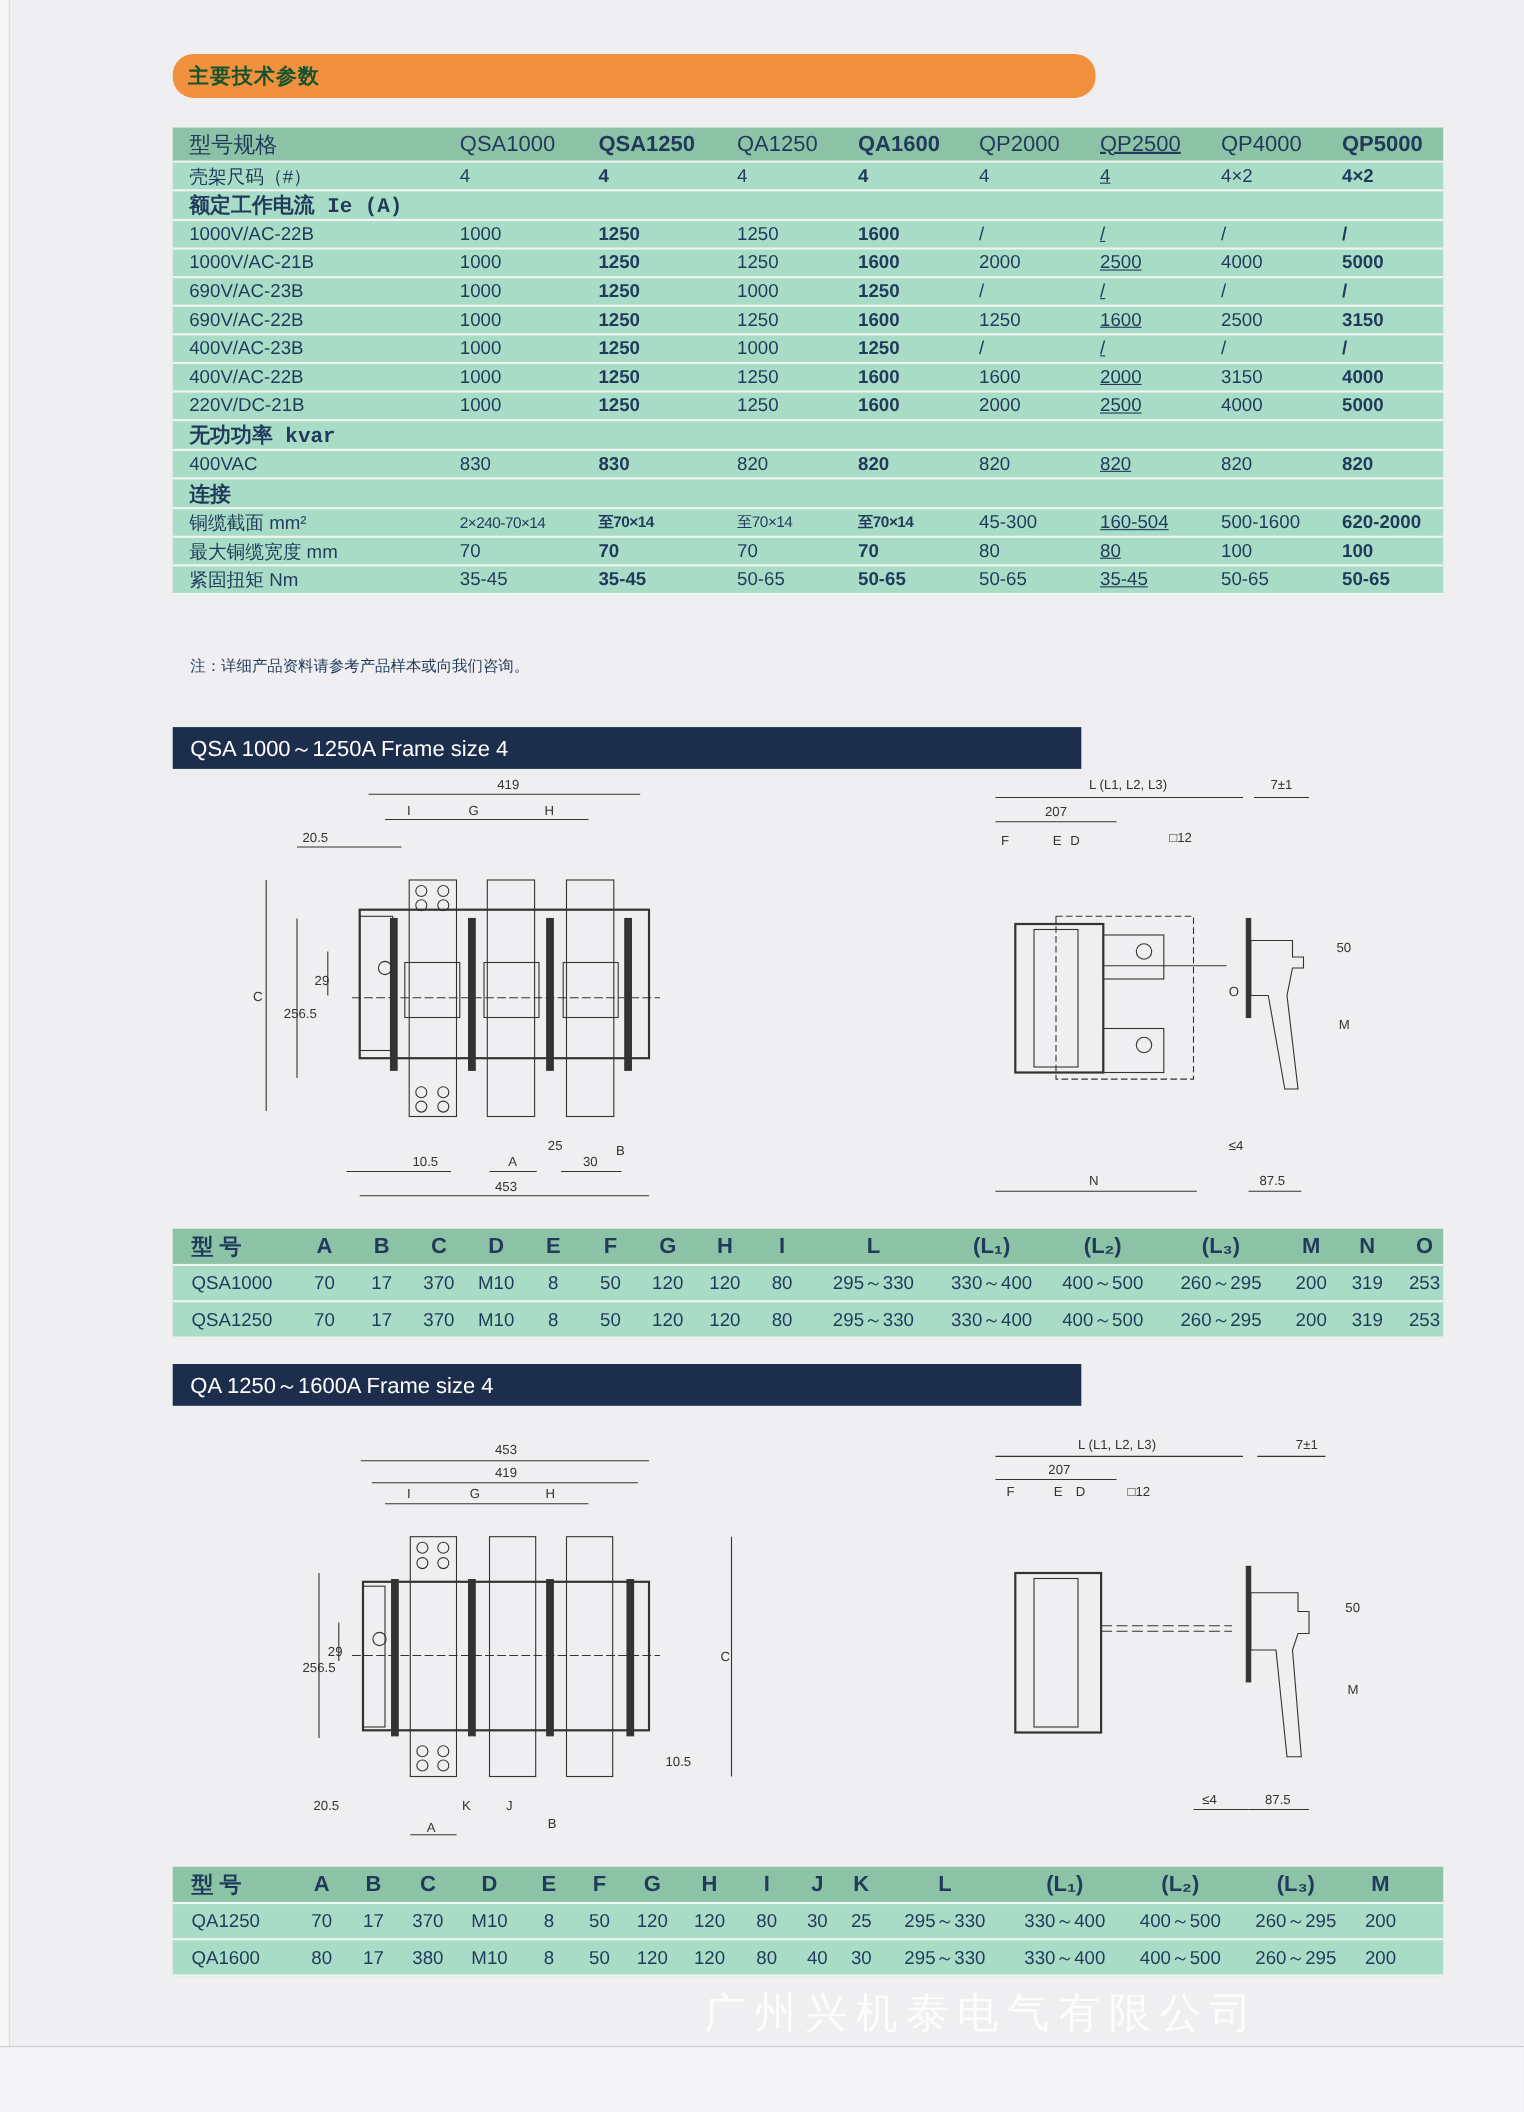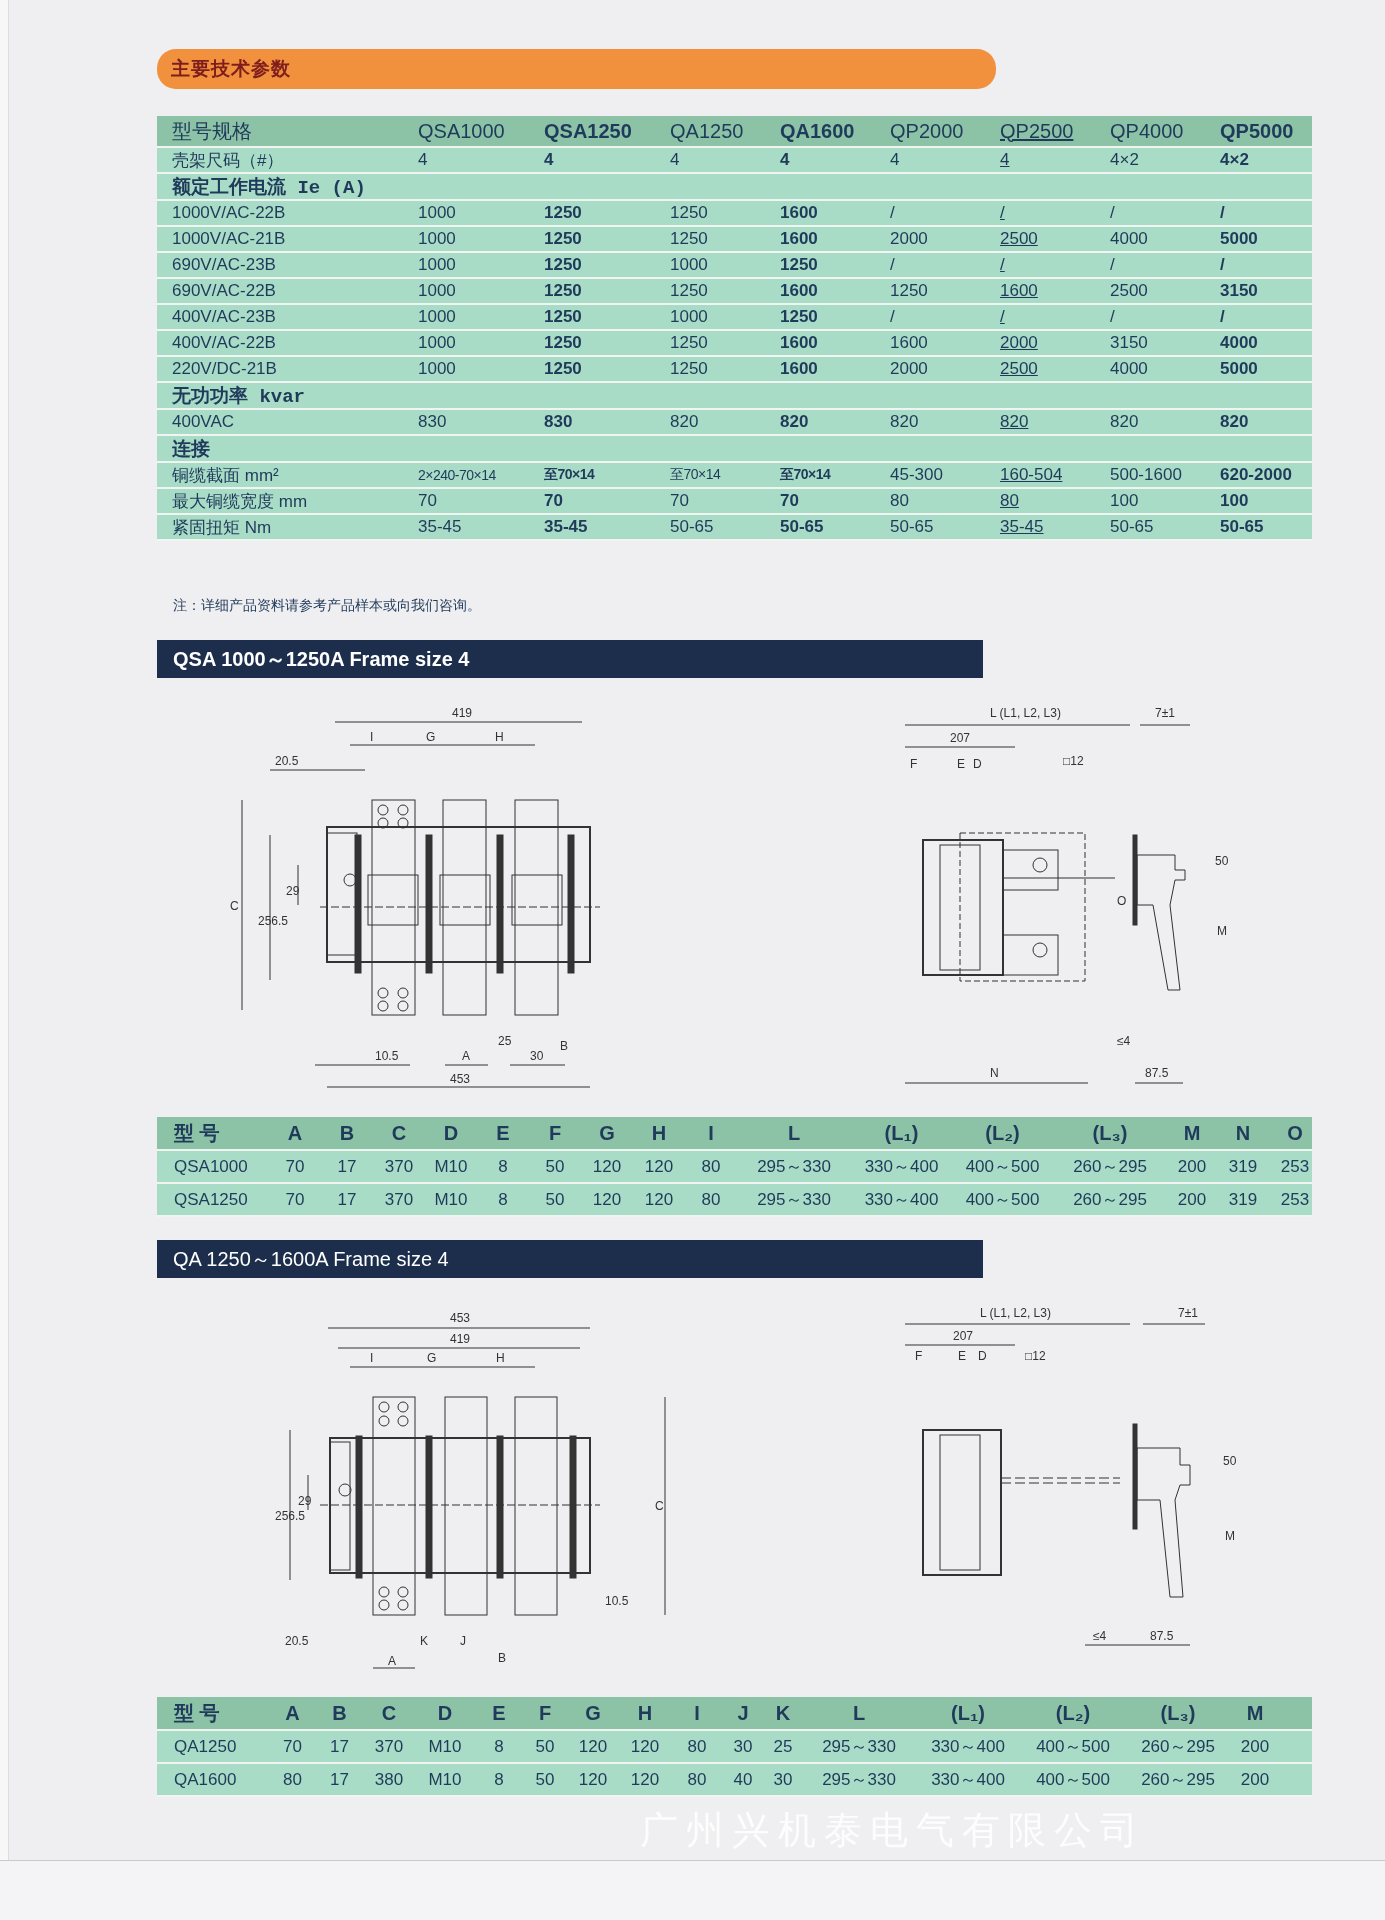--- a/index.html
+++ b/index.html
@@ -7,21 +7,21 @@
     width:1385px; height:1920px; position:relative; overflow:hidden;
     background:#efeef0;
     font-family:"Liberation Sans", "DejaVu Sans", sans-serif;
     color:#1f3a5a;
   }
   .page-edge { position:absolute; left:0; top:0; width:8px; height:1860px; background:#f7f7f7; border-right:1px solid #dcdcdc; }
   .bottom-strip { position:absolute; left:0; top:1860px; width:1385px; height:60px; background:#f4f4f6; border-top:1px solid #c9c9cf; }
 
   
   .hdr { position:absolute; left:157px; top:49px; width:1155px; height:40px; display:flex; }
-  .hdr-cn { flex:0 0 825px; background:#f1913e; color:#7f1d1d; font-weight:bold; font-size:19px; display:flex; align-items:center; padding-left:14px; letter-spacing:1px; font-family:"DejaVu Sans", sans-serif;border-radius:19px; }
+  .hdr-cn { flex:0 0 825px; background:#f1913e; color:#14532d; font-weight:bold; font-size:19px; display:flex; align-items:center; padding-left:14px; letter-spacing:1px; font-family:"DejaVu Sans", sans-serif;border-radius:19px; }
   .hdr-en { flex:1; background:#22384f; color:#fff; font-size:20px; display:flex; align-items:center; justify-content:center; }
 
   
   .spec { position:absolute; left:157px; top:116px; width:1155px; }
   .spec-row { display:flex; align-items:center; background:#a9dcc6; border-bottom:2px solid #f0f5f2; height:24px; font-size:17px; }
   .spec-row.head { background:#8cc3a6; height:30px; font-size:20px; }
   .spec-row.section { font-weight:bold; font-size:19px; height:25px;font-family:Liberation Mono, monospace; }
   .spec-row.price { height:48px; font-weight:bold; font-size:20px; border-bottom:none; }
   .spec-row > div { padding-left:0; white-space:nowrap; }
   .c-label { flex:0 0 246px; padding-left:15px !important; }
@@ -230,21 +230,21 @@
       <div class="c-2">50-65</div>
       <div class="c-3 bold">50-65</div>
       <div class="c-4">50-65</div>
       <div class="c-5">35-45</div>
       <div class="c-6">50-65</div>
       <div class="c-7 bold">50-65</div>
     </div>
   </div>
 <div class="note">注：详细产品资料请参考产品样本或向我们咨询。</div>
 
-<div class="sec-bar" style="top:640px;font-weight:bold;">QSA 1000～1250A  Frame size 4</div>
+<div class="sec-bar" style="top:661px;">QSA 1000～1250A  Frame size 4</div>
 
 <div class="drawing" style="left:230px; top:695px;">
   <svg width="400" height="395" viewBox="0 0 400 395" stroke="#333" fill="none" stroke-width="1">
 
     <line x1="105" y1="27" x2="352" y2="27"></line>
       <text class="dim" x="222" y="22" stroke="none">419</text>
     <line x1="120" y1="50" x2="305" y2="50"></line>
     <text class="dim" x="140" y="46" stroke="none">I</text>
       <text class="dim" x="196" y="46" stroke="none">G</text>
       <text class="dim" x="265" y="46" stroke="none">H</text>

